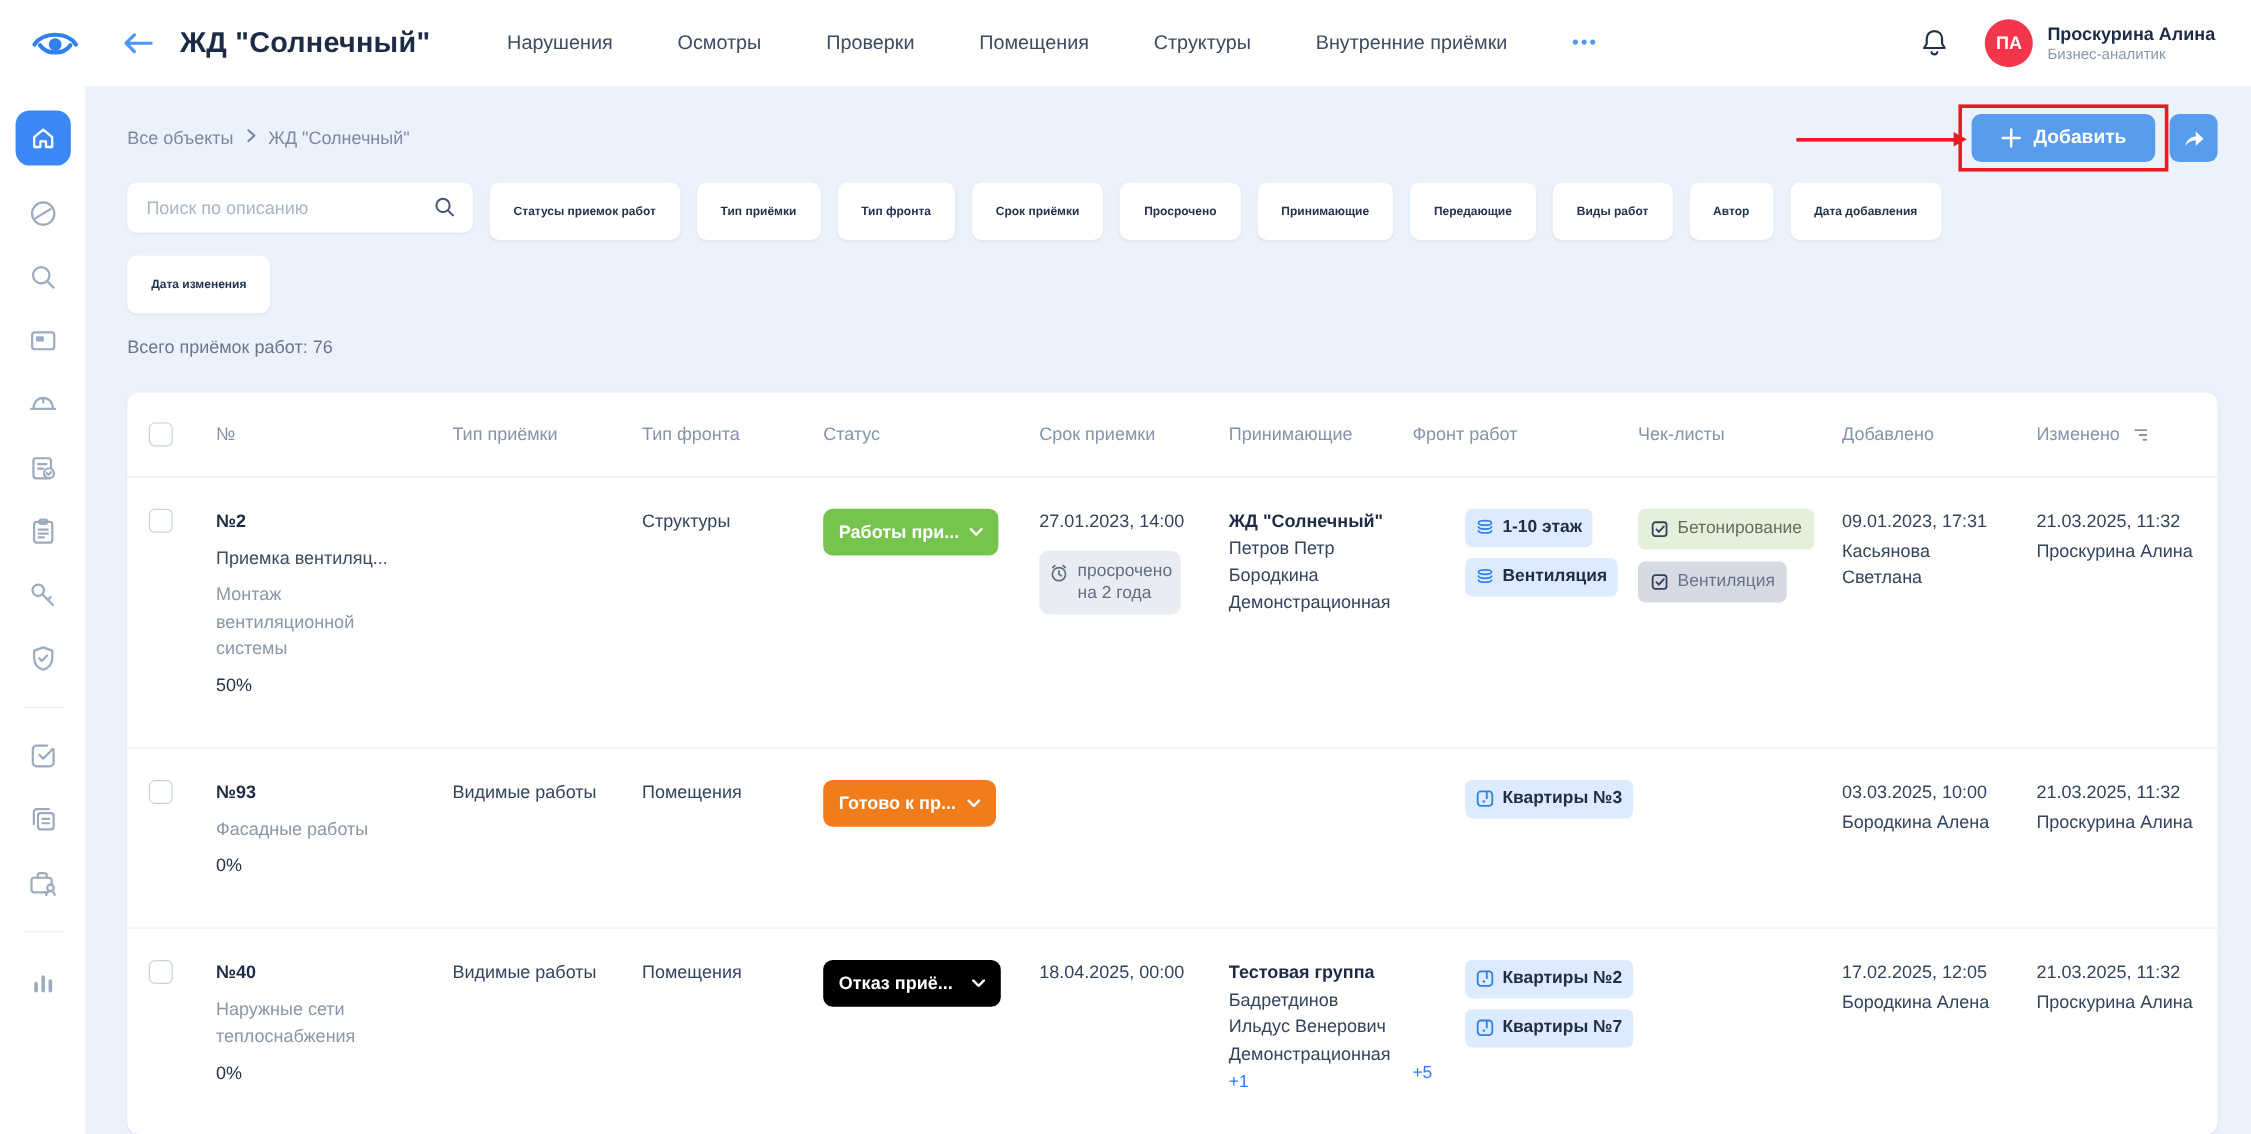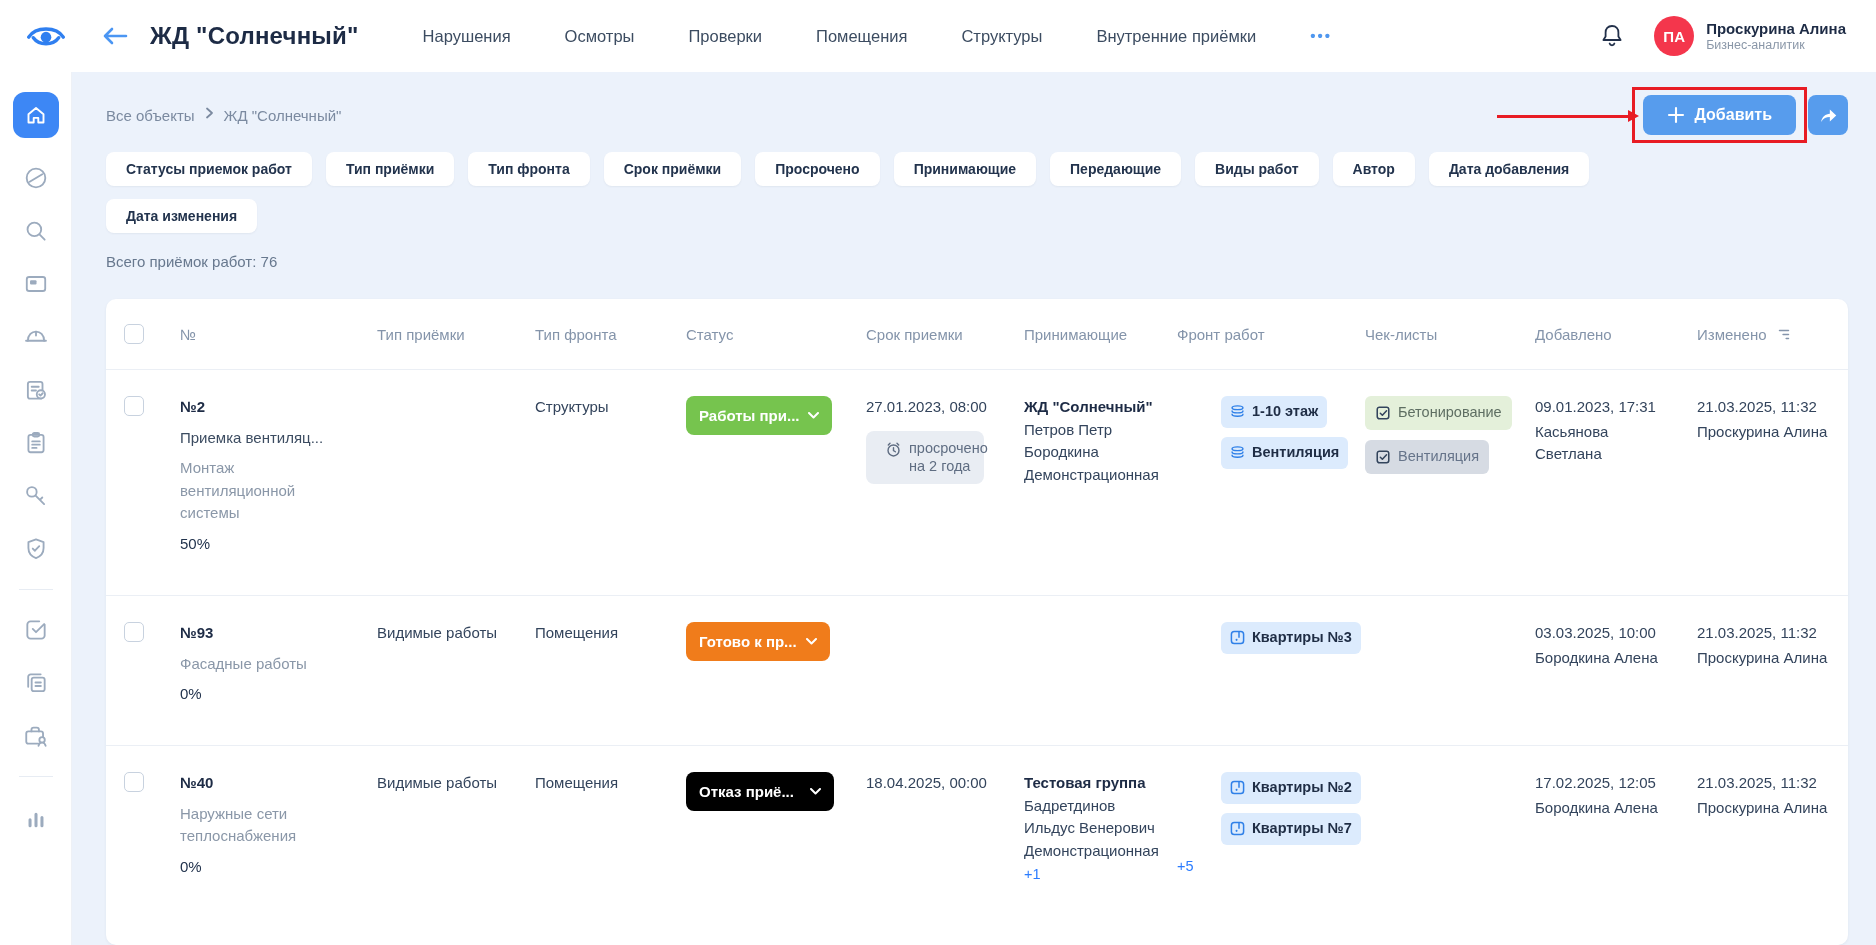--- a/index.html
+++ b/index.html
@@ -44,40 +44,40 @@
   .annot-arrow::after { content:""; position:absolute; right:-10px; top:-5px; border-left:11px solid #e81c24; border-top:6.5px solid transparent; border-bottom:6.5px solid transparent; }
   .btn-share { width:40px; height:40px; background:#579ced; border:none; border-radius:8px; display:flex; align-items:center; justify-content:center; cursor:pointer; }
 
   
   .filters-row { display:flex; gap:14px; margin-top:14px; flex-wrap:nowrap; }
   .filters-row2 { margin-top:13px; }
   .search { position:relative; width:288px; height:42px; flex:0 0 auto; }
   .search input { width:100%; height:100%; border:none; border-radius:8px; padding:0 42px 0 16px; font-size:15px; color:#33445c; font-family:inherit; box-shadow:0 1px 2px rgba(29,43,69,.07); outline:none; }
   .search input::placeholder { color:#a9b4c4; }
   .search .sico { position:absolute; right:13px; top:10px; }
-  .chip { height:34px; background:#fff; border-radius:8px; padding:0 20px; display:flex; align-items:center; font-size:14px; font-weight:600; color:#22334d; cursor:pointer; box-shadow:0 1px 2px rgba(29,43,69,.06); white-space:nowrap; }
+  .chip { height:48px; background:#fff; border-radius:8px; padding:0 20px; display:flex; align-items:center; font-size:10px; font-weight:600; color:#22334d; cursor:pointer; box-shadow:0 1px 2px rgba(29,43,69,.06); white-space:nowrap; }
 
   .summary { margin-top:20px; font-size:15px; color:#67788e; }
 
   
   .card { margin-top:29px; background:#fff; border-radius:10px; box-shadow:0 1px 3px rgba(29,43,69,.06); flex:1; min-height:0; overflow:hidden; }
   .tgrid { display:grid; grid-template-columns:74px 197px 158px 151px 180px 158px 153px 188px 170px 162px minmax(0,1fr); }
   .thead .cell { height:70px; display:flex; align-items:center; padding:0 14px 0 0; font-size:15px; color:#8494aa; }
   .trow { border-top:1px solid #ebeff5; }
   .trow .cell { padding:26px 14px 16px 0; font-size:15px; line-height:1.5; color:#33445c; }
   .r1 { height:226px; } .r2 { height:150px; }
   .cb { width:20px; height:20px; border:1.5px solid #c8d2df; border-radius:5px; background:#fff; margin:0 0 0 18px; cursor:pointer; }
   .thead .cb { margin-top:0; }
   .row-num { font-weight:700; color:#1d2b45; }
   .row-title { color:#3c4c61; margin-top:8px; max-width:160px; }
   .row-sub { color:#8a97a8; margin-top:8px; max-width:150px; }
   .row-pct { margin-top:8px; color:#22334d; }
   .status { display:inline-flex; align-items:center; gap:9px; border:none; border-radius:8px; padding:11px 13px; color:#fff; font-size:15px; font-weight:700; cursor:pointer; font-family:inherit; white-space:nowrap; }
   .st-green { background:#76c44e; } .st-orange { background:#f07c1b; } .st-red { background:#000000;gap:16px; }
-  .overdue { margin-top:12px; width:118px; background:#e9edf3; border-radius:8px; padding:8px 19px; display:flex; gap:7px; color:#5f6d82; font-size:14.5px; line-height:1.3; align-items:flex-start; }
+  .overdue { margin-top:12px; width:118px; background:#e9edf3; border-radius:8px; padding:8px 8px; display:flex; gap:7px; color:#5f6d82; font-size:14.5px; line-height:1.3; align-items:flex-start; }
   .accept { width:140px; overflow-wrap:anywhere; }
   .accept .grp { font-weight:700; color:#1d2b45; }
   .more-link { color:#2b7cff; cursor:pointer; margin-top:2px; font-size:14.5px; }
   .fbadge { display:inline-flex; align-items:center; gap:7px; background:#dcebfd; border-radius:6px; padding:5px 9px; font-size:14.5px; font-weight:700; color:#1f2d45; cursor:pointer; margin-bottom:9px; white-space:nowrap;margin-left:44px; }
   .clbadge { display:inline-flex; align-items:center; gap:7px; border-radius:6px; padding:6px 10px; font-size:14.5px; cursor:pointer; margin-bottom:10px; white-space:nowrap; }
   .cl-green { background:#e4f0da; color:#5e6e62; }
   .cl-gray { background:#d6dbe3; color:#66748a; }
   .dcell div { margin-bottom:2px; }
   .sort { margin-left:9px; cursor:pointer; display:flex; }
 </style>
@@ -234,20 +234,29 @@
           </div>
           <button class="btn-share">
             <svg width="22" height="22" viewBox="0 0 24 24">
                 <path d="M4.5 19.5c1-5.8 4.8-8.6 9.5-8.9V6l7 6.6-7 6.4v-4.7c-4 0-7 1.3-9.5 5.2Z" fill="#fff"></path>
               </svg>
           </button>
         </div>
       </div>
 
       <div class="filters-row">
+        <div class="search">
+          <input type="text" placeholder="Поиск по описанию" style="">
+          <span class="sico">
+            <svg width="21" height="21" viewBox="0 0 24 24">
+                <circle cx="10.5" cy="10.5" r="6.3" fill="none" stroke="#45566e" stroke-width="1.9"></circle>
+                <path d="M15.2 15.2 20 20" stroke="#45566e" stroke-width="1.9" stroke-linecap="round"></path>
+              </svg>
+          </span>
+        </div>
         <div class="chip">Статусы приемок работ</div>
         <div class="chip">Тип приёмки</div>
         <div class="chip">Тип фронта</div>
         <div class="chip">Срок приёмки</div>
         <div class="chip">Просрочено</div>
         <div class="chip">Принимающие</div>
         <div class="chip">Передающие</div>
         <div class="chip">Виды работ</div>
         <div class="chip">Автор</div>
         <div class="chip">Дата добавления</div>
@@ -296,21 +305,21 @@
           <div class="cell">Структуры</div>
           <div class="cell">
             <button class="status st-green">
               <span>Работы при...</span>
               <svg width="11" height="7" viewBox="0 0 11 7">
                   <path d="M1 1l4.5 4.5L10 1" stroke="#fff" stroke-width="2" fill="none" stroke-linecap="round" stroke-linejoin="round"></path>
                 </svg>
             </button>
           </div>
           <div class="cell">
-            <div>27.01.2023, 08:00</div>
+            <div>27.01.2023, 14:00</div>
             <div class="overdue">
               <svg width="17" height="17" viewBox="0 0 18 18" style="flex:0 0 auto;margin-top:2px">
                   <circle cx="9" cy="10" r="5.8" fill="none" stroke="#5f6d82" stroke-width="1.5"></circle>
                   <path d="M9 7.2v3l2 1.2 M3.5 4.3l1.8-1.8 M14.5 4.3l-1.8-1.8" stroke="#5f6d82" stroke-width="1.5" fill="none" stroke-linecap="round"></path>
                 </svg>
               <span>просрочено на 2 года</span>
             </div>
           </div>
           <div class="cell">
             <div class="accept">

